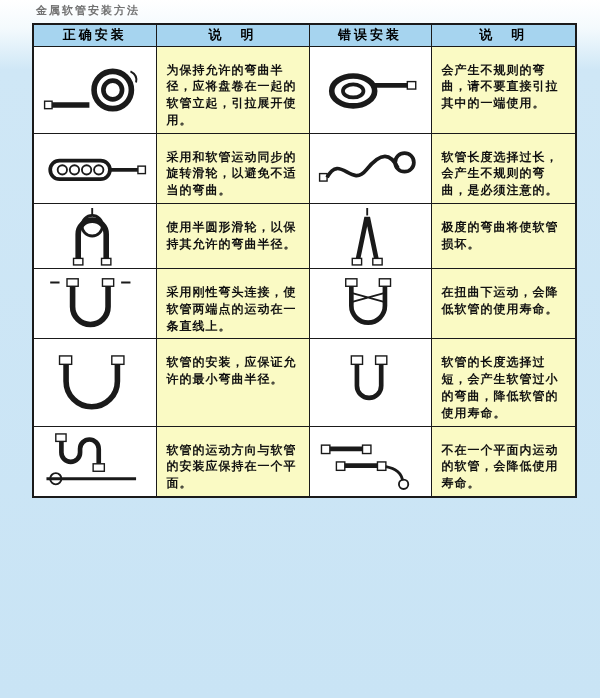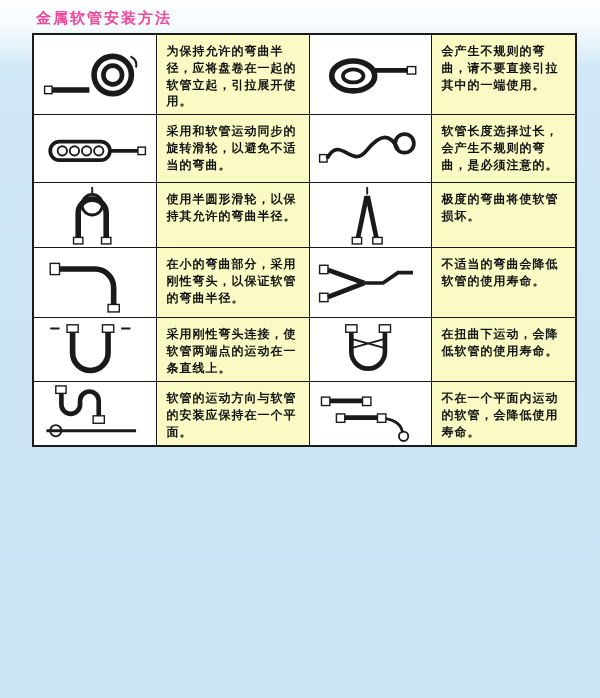--- a/index.html
+++ b/index.html
@@ -4,25 +4,25 @@
 <style>
   * { box-sizing: border-box; }
   html,body { margin:0; padding:0; }
   body {
     width:600px; height:698px;
     background: linear-gradient(180deg, #ffffff 0px, #f4fafd 28px, #cfe7f6 70px, #c9e4f5 100%);
     font-family: "Liberation Sans", sans-serif;
     color:#111;
   }
   .title {
-    padding: 9px 0 5px 36px;
-    font-size: 15px;
+    padding: 3px 0 5px 36px;
+    font-size: 11px;
     font-weight: bold;
     letter-spacing: 2px;
-    color:#ec4899;
+    color:#737373;
   }
   table.main {
     border-collapse: collapse;
     margin-left: 32px;
     width: 543px;
     table-layout: fixed;
     border: 2px solid #1a1a1a;
     background:#fff;
   }
   th {
@@ -38,21 +38,21 @@
   td.img {
     background: #ffffff;
     text-align: center;
     vertical-align: middle;
     padding: 2px;
   }
   td.desc {
     background: #fafac4;
     font-size: 12px;
     font-weight: bold;
-    padding: 8px 8px 4px 10px;
+    padding: 15px 8px 4px 10px;
     vertical-align: top;
     line-height: 1.4;
     letter-spacing: 1px;
   }
   svg.fig { display:block; margin:0 auto; }
   svg.fig path, svg.fig circle, svg.fig ellipse, svg.fig line, svg.fig rect {
     stroke:#1a1a1a; fill:none;
   }
   svg.fig rect.fit { fill:#ffffff; stroke-width:1.5; }
 </style>
@@ -62,20 +62,26 @@
 <div class="title">金属软管安装方法</div>
 
 <table class="main">
   <colgroup>
     <col style="width:123px">
       <col style="width:153px">
       <col style="width:122px">
       <col style="width:145px">
   </colgroup>
   <tbody>
+      <tr>
+    <th>正确安装</th>
+    <th>说　明</th>
+    <th>错误安装</th>
+    <th>说　明</th>
+  </tr>
 
   <tr style="height:78px">
     <td class="img">
       <svg class="fig" width="112" height="66" viewBox="0 0 120 70">
         <rect class="fit" x="6" y="47" width="8" height="8"></rect>
         <path d="M14,51 H54" stroke-width="6"></path>
         <circle cx="79" cy="35" r="20" stroke-width="6"></circle>
         <circle cx="79" cy="35" r="10" stroke-width="5"></circle>
         <path d="M98,15 q8,4 6,12" stroke-width="2"></path>
       </svg>
@@ -130,39 +136,20 @@
       <svg class="fig" width="112" height="60" viewBox="0 0 120 64">
         <path d="M57,2 V10" stroke-width="2"></path>
         <path d="M46,62 L56,14 L58,14 L68,62" stroke-width="5"></path>
         <rect class="fit" x="41" y="56" width="10" height="7"></rect>
         <rect class="fit" x="63" y="56" width="10" height="7"></rect>
       </svg>
     </td>
     <td class="desc"><span>极度的弯曲将使软管损坏。</span></td>
   </tr>
 
-  <tr style="height:70px">
-    <td class="img">
-      <svg class="fig" width="112" height="62" viewBox="0 0 120 66">
-        <rect class="fit" x="12" y="12" width="10" height="12"></rect>
-        <path d="M22,18 H60 A20,20 0 0 1 80,38 V58" stroke-width="6"></path>
-        <rect class="fit" x="74" y="56" width="12" height="8"></rect>
-      </svg>
-    </td>
-    <td class="desc"><span>在小的弯曲部分，采用刚性弯头，以保证软管的弯曲半径。</span></td>
-    <td class="img">
-      <svg class="fig" width="112" height="62" viewBox="0 0 120 66">
-        <rect class="fit" x="6" y="14" width="9" height="9"></rect>
-        <rect class="fit" x="6" y="44" width="9" height="9"></rect>
-        <path d="M15,19 L54,33 M15,48 L54,33" stroke-width="5"></path>
-        <path d="M54,33 H74 L90,22 H106" stroke-width="4"></path>
-      </svg>
-    </td>
-    <td class="desc"><span>不适当的弯曲会降低软管的使用寿命。</span></td>
-  </tr>
 
 
   <tr style="height:64px">
     <td class="img">
       <svg class="fig" width="112" height="56" viewBox="0 0 120 60">
         <rect class="fit" x="30" y="3" width="12" height="8"></rect>
         <rect class="fit" x="68" y="3" width="12" height="8"></rect>
         <path d="M36,11 V33 A19,19 0 0 0 74,33 V11" stroke-width="6"></path>
         <path d="M22,7 h-10 M98,7 h-10" stroke-width="2"></path>
       </svg>
@@ -173,20 +160,38 @@
         <rect class="fit" x="34" y="3" width="12" height="8"></rect>
         <rect class="fit" x="70" y="3" width="12" height="8"></rect>
         <path d="M40,11 V32 A18,18 0 0 0 76,32 V11" stroke-width="5"></path>
         <path d="M40,18 L76,28 M40,28 L76,18" stroke-width="2"></path>
       </svg>
     </td>
     <td class="desc"><span>在扭曲下运动，会降低软管的使用寿命。</span></td>
   </tr>
 
 
+  <tr style="height:70px">
+    <td class="img">
+      <svg class="fig" width="112" height="62" viewBox="0 0 120 66">
+        <rect class="fit" x="22" y="4" width="13" height="9"></rect>
+        <rect class="fit" x="78" y="4" width="13" height="9"></rect>
+        <path d="M29,13 V31 A27,27 0 0 0 84,31 V13" stroke-width="6"></path>
+      </svg>
+    </td>
+    <td class="desc"><span>软管的安装，应保证允许的最小弯曲半径。</span></td>
+    <td class="img">
+      <svg class="fig" width="112" height="62" viewBox="0 0 120 66">
+        <rect class="fit" x="40" y="4" width="12" height="9"></rect>
+        <rect class="fit" x="66" y="4" width="12" height="9"></rect>
+        <path d="M46,13 V36 A13,13 0 0 0 72,36 V13" stroke-width="5"></path>
+      </svg>
+    </td>
+    <td class="desc"><span>软管的长度选择过短，会产生软管过小的弯曲，降低软管的使用寿命。</span></td>
+  </tr>
 
   <tr style="height:51px">
     <td class="img">
       <svg class="fig" width="112" height="58" viewBox="0 0 120 62">
         <rect class="fit" x="18" y="2" width="11" height="8"></rect>
         <path d="M24,10 V22 A10,10 0 0 0 44,22 V18 A10,10 0 0 1 64,18 V34" stroke-width="5"></path>
         <path d="M8,50 H104" stroke-width="3"></path>
         <circle cx="18" cy="50" r="6" stroke-width="2"></circle>
         <rect class="fit" x="58" y="34" width="12" height="8"></rect>
       </svg>

